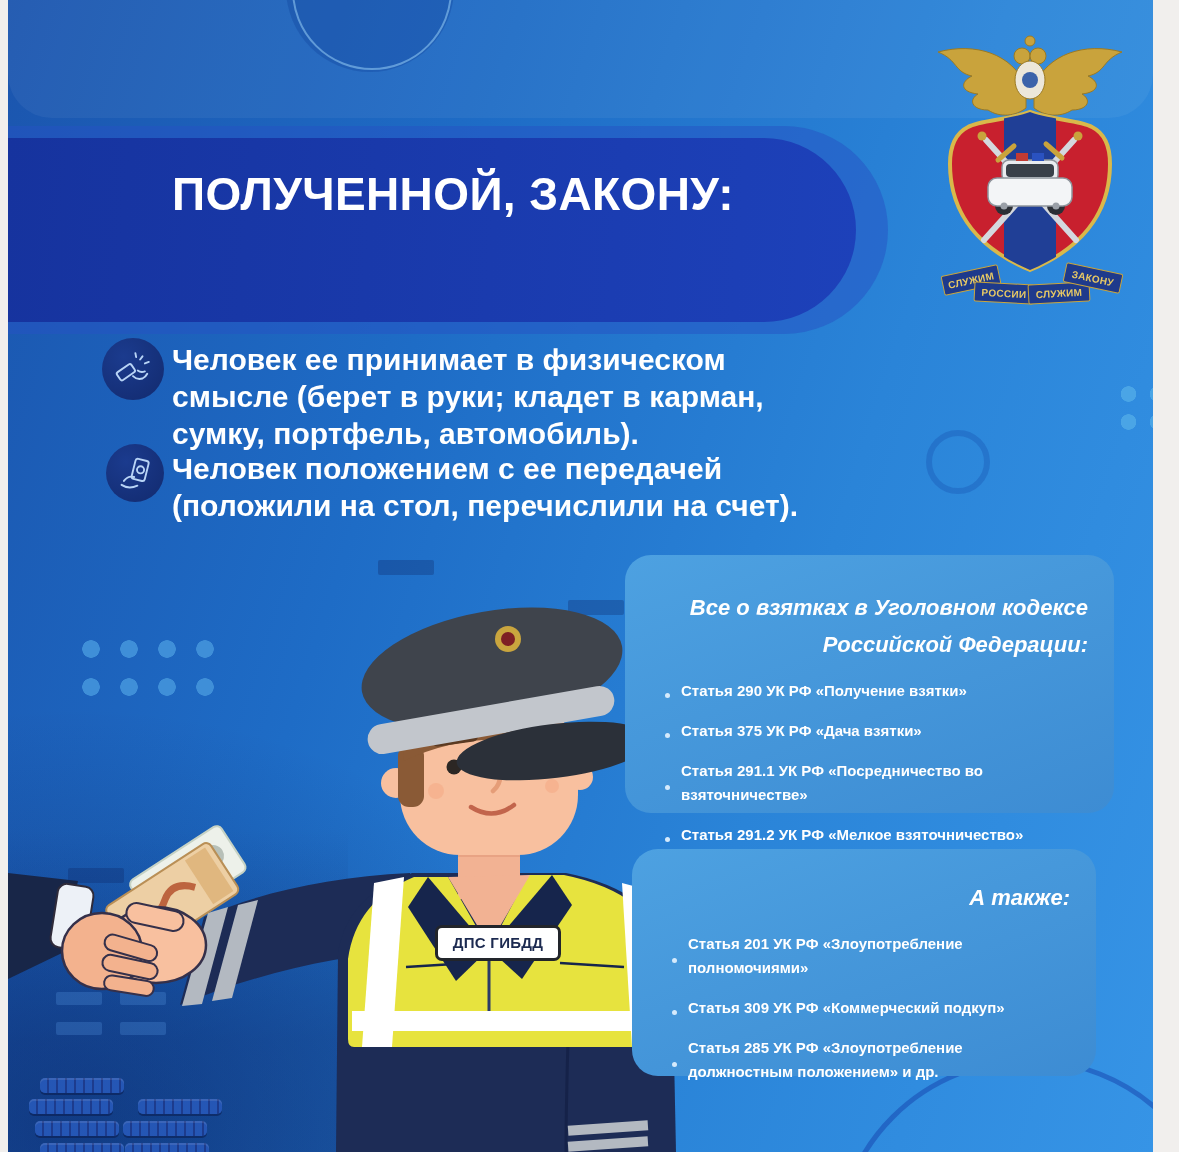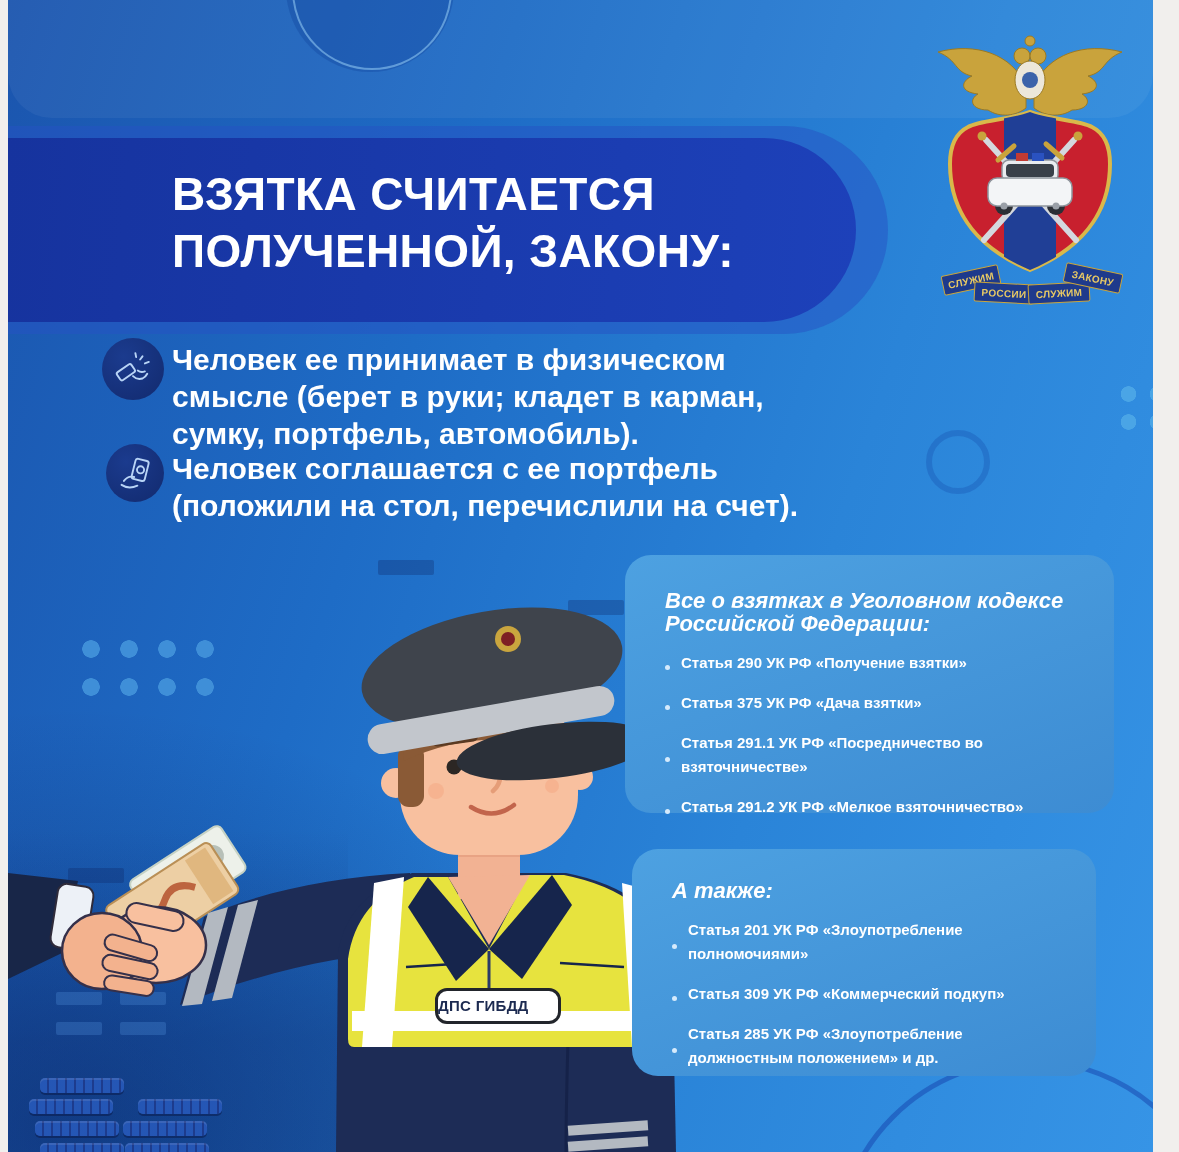--- a/index.html
+++ b/index.html
@@ -42,32 +42,32 @@
   .bullet-icon svg{width:38px;height:38px;}
   .bullet-text{color:#fff;font-weight:700;font-size:30px;line-height:37px;width:614px;}
   #bullet-icon-1{left:94px;top:338px;}
   #bullet-icon-2{left:98px;top:444px;width:58px;height:58px;}
   #bullet-text-1{left:164px;top:341px;}
   #bullet-text-2{left:164px;top:450px;width:660px;}
   
   .box{border-radius:26px;background:linear-gradient(160deg,#4da1e1 0%,#3d8cd3 100%);color:#fff;z-index:5;}
   #law-box{left:617px;top:555px;width:489px;height:258px;padding:34px 26px 0 40px;box-sizing:border-box;}
   #also-box{left:624px;top:849px;width:464px;height:227px;padding:30px 26px 0 40px;box-sizing:border-box;}
-  .box-title{font-style:italic;font-weight:700;font-size:22px;line-height:23px;}
+  .box-title{font-style:italic;font-weight:700;font-size:22px;line-height:37px;text-align:right;}
   .box-items{margin-top:16px;}
   .box-item{display:flex;align-items:center;margin-top:16px;font-weight:700;font-size:15px;line-height:24px;}
   .box-item:first-child{margin-top:0;}
   .box-item .dot{flex:0 0 5px;width:5px;height:5px;border-radius:50%;background:#d5eafc;margin:9px 11px 0 0;}
   
   .coin{position:absolute;width:84px;height:15px;border-radius:5px;
     background:repeating-linear-gradient(90deg,#2f6cd6 0 7px,#24479f 7px 9px);
     box-shadow:0 2px 0 rgba(8,20,60,.5), inset 0 2px 0 rgba(255,255,255,.15);}
   
-  #officer-badge{left:427px;top:988px;width:120px;height:30px;background:#fff;border:3px solid #22252b;border-radius:12px;
-    font-size:15px;line-height:30px;font-weight:700;color:#1c2a50;text-align:left;letter-spacing:.3px;z-index:6;}
+  #officer-badge{left:427px;top:925px;width:120px;height:30px;background:#fff;border:3px solid #22252b;border-radius:7px;
+    font-size:15px;line-height:30px;font-weight:700;color:#1c2a50;text-align:center;letter-spacing:.3px;z-index:6;}
   
   .ribbon{position:absolute;height:20px;line-height:20px;background:#1e3a8c;border:1.5px solid #caa53c;border-radius:2px;
     color:#e8c964;font-size:10px;font-weight:700;text-align:center;letter-spacing:.3px;z-index:6;box-sizing:border-box;}
   #ribbon-1{left:934px;top:270px;width:58px;transform:rotate(-12deg);}
   #ribbon-2{left:966px;top:283px;width:60px;transform:rotate(3deg);}
   #ribbon-3{left:1020px;top:283px;width:62px;transform:rotate(-3deg);}
   #ribbon-4{left:1056px;top:268px;width:58px;transform:rotate(12deg);}
   #emblem-svg{left:916px;top:28px;width:212px;height:252px;z-index:5;}
   #scene-svg{left:0;top:555px;width:760px;height:597px;z-index:2;}
   .z1{z-index:1;} .z3{z-index:3;} .z4{z-index:4;}
@@ -93,21 +93,20 @@
   <div class="win dark z1" style="left:60px;top:868px;width:56px;height:15px;"></div>
   <div class="win dark z1" style="left:140px;top:868px;width:56px;height:15px;"></div>
   <div class="win dark z1" style="left:370px;top:560px;width:56px;height:15px;"></div>
   <div class="win dark z1" style="left:560px;top:600px;width:56px;height:15px;"></div>
   <div class="win z1" style="left:727px;top:856px;width:12px;height:190px;border-radius:6px;"></div>
   <div class="win z1" style="left:754px;top:868px;width:12px;height:178px;border-radius:6px;"></div>
 
   <div class="abs title-halo z3"></div>
   <div class="abs title-plate z3"></div>
   <div class="abs title-text z4">
-    <div>ВЗЯТКА СЧИТАЕТСЯ</div>
     <div>ПОЛУЧЕННОЙ, ЗАКОНУ:</div>
   </div>
 
   <div id="bullet-icon-1" class="abs bullet-icon z4">
     <svg viewBox="0 0 48 48" fill="none" stroke="#b8d4f6" stroke-width="2.4" stroke-linecap="round" stroke-linejoin="round">
       <rect x="4" y="22" width="22" height="12" rx="2.5" transform="rotate(-35 15 28)"></rect>
       <path d="M24,33 q5,5 12,3 q4,-2 6,-6"></path>
       <path d="M30,26 q4,3 9,1"></path>
       <path d="M33,12 l3,-4 M39,17 l5,-2 M28,9 l-1,-5"></path>
     </svg>
@@ -115,21 +114,21 @@
   <div id="bullet-text-1" class="abs bullet-text z4">Человек ее принимает в физическом смысле (берет в руки; кладет в карман, сумку, портфель, автомобиль).</div>
 
   <div id="bullet-icon-2" class="abs bullet-icon z4">
     <svg viewBox="0 0 48 48" fill="none" stroke="#b8d4f6" stroke-width="2.4" stroke-linecap="round" stroke-linejoin="round">
       <rect x="22" y="7" width="17" height="26" rx="3" transform="rotate(14 30 20)"></rect>
       <circle cx="31" cy="20" r="4.5"></circle>
       <path d="M10,34 q5,-7 13,-5"></path>
       <path d="M7,39 q9,6 20,1"></path>
     </svg>
   </div>
-  <div id="bullet-text-2" class="abs bullet-text z4">Человек соглашается с ее портфель (положили на стол, перечислили на счет).</div>
+  <div id="bullet-text-2" class="abs bullet-text z4">Человек положением с ее передачей (положили на стол, перечислили на счет).</div>
 
   <svg id="emblem-svg" class="abs" viewBox="0 0 212 252">
     <defs>
       <clipPath id="sh">
         <path d="M106,84 C128,92 156,92 168,99 C182,106 186,120 186,136 C186,188 154,222 106,242 C58,222 26,188 26,136 C26,120 30,106 44,99 C56,92 84,92 106,84 Z"></path>
       </clipPath>
     </defs>
     <g>
       <path d="M102,58 C88,26 52,14 14,24 C34,32 30,44 48,48 C36,54 36,64 54,66 C44,72 48,82 64,82 C76,90 92,88 102,80 Z" fill="#c9a33c" stroke="#9c7a22" stroke-width="1"></path>
       <path d="M102,58 C88,26 52,14 14,24 C34,32 30,44 48,48 C36,54 36,64 54,66 C44,72 48,82 64,82 C76,90 92,88 102,80 Z" fill="#c9a33c" stroke="#9c7a22" stroke-width="1" transform="translate(212,0) scale(-1,1)"></path>

